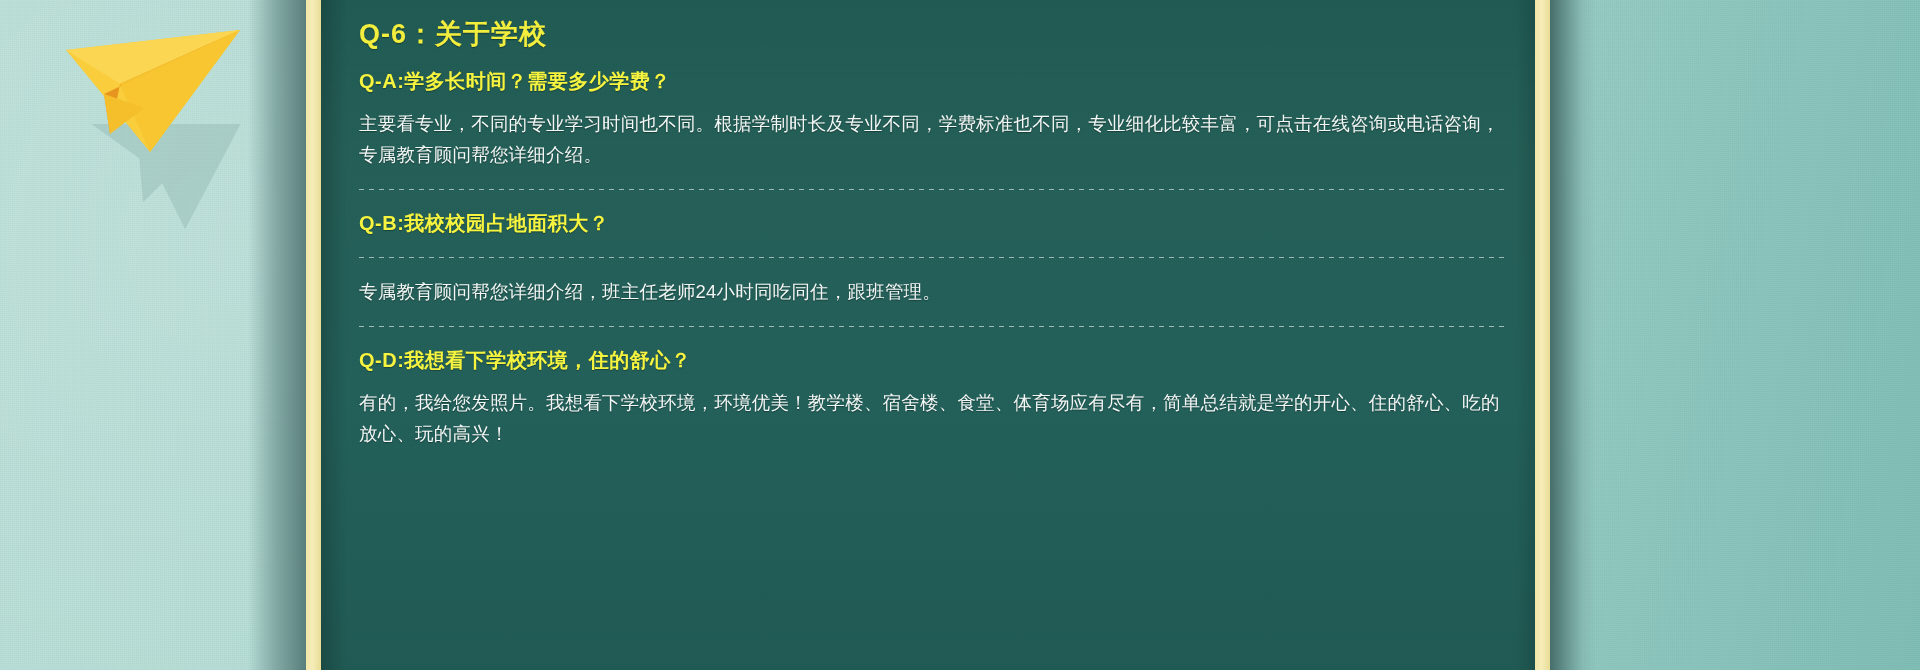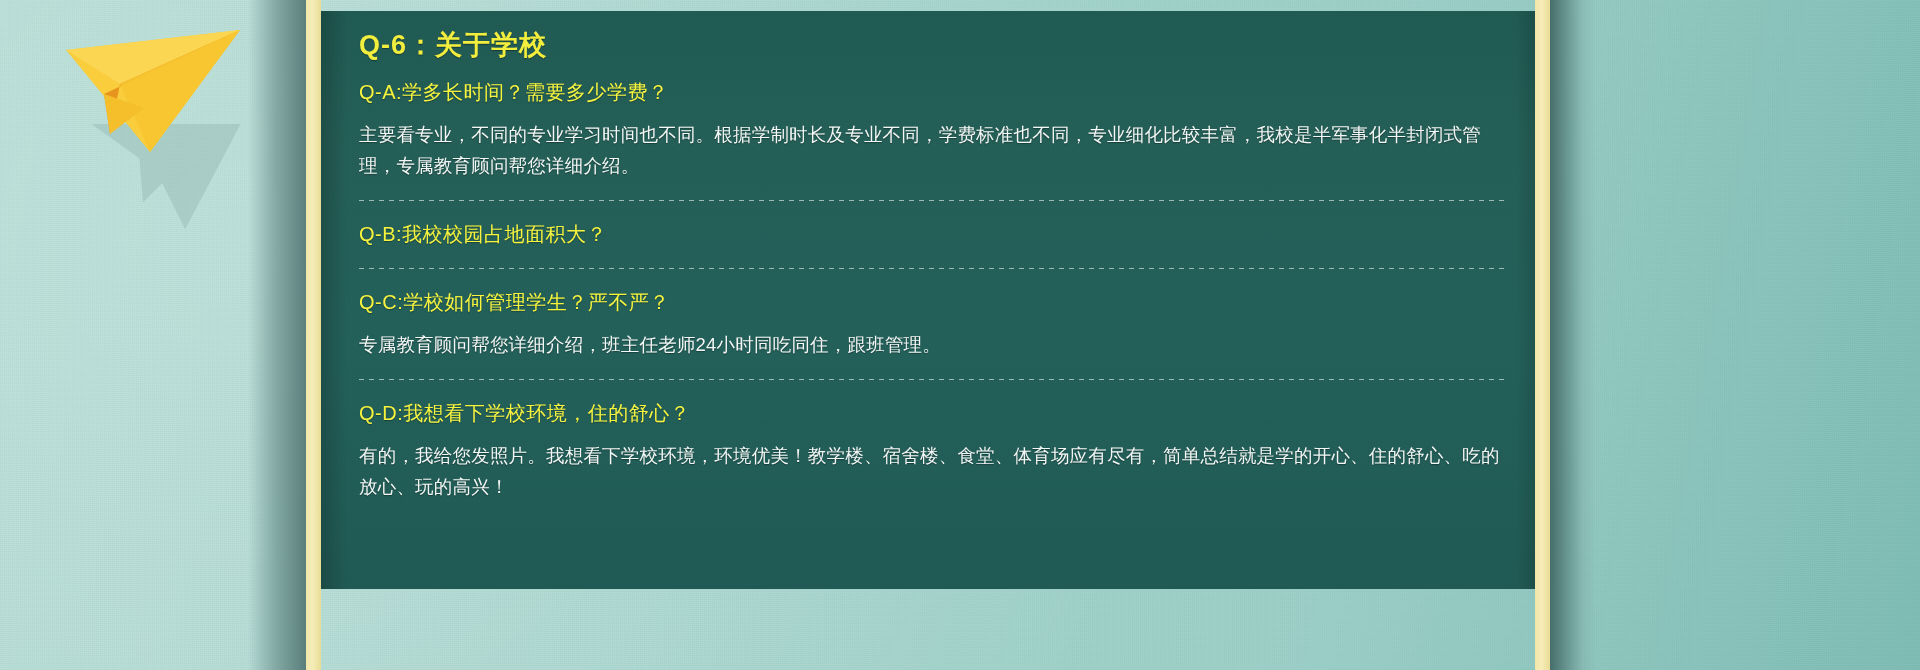--- a/index.html
+++ b/index.html
@@ -50,21 +50,21 @@
   
   .strip {
     position:absolute; top:0; bottom:0;
     background:linear-gradient(90deg,#f2e7a8 0%, #f5ecb8 45%, #e8dc95 100%);
   }
   .strip-left  { left:306px;  width:15px; }
   .strip-right { left:1535px; width:15px; }
 
   
   .panel {
-    position:absolute; left:321px; top:11px; width:1214px; height:578px;
+    position:absolute; left:321px; top:0; width:1214px; height:670px;
     background:#225f57;
     background-image:
       linear-gradient(90deg, rgba(0,0,0,.18) 0px, rgba(0,0,0,0) 26px),
       linear-gradient(270deg, rgba(0,0,0,.12) 0px, rgba(0,0,0,0) 20px),
       linear-gradient(180deg,#1f5a53 0%, #245f57 22%, #23605a 60%, #205a54 100%);
     overflow:hidden;
   }
   .panel-noise {
     position:absolute; inset:0; opacity:.25;
     background-image:
@@ -84,20 +84,21 @@
     margin-bottom:12px;
     text-shadow:0 1px 1px rgba(0,0,0,.35);
   }
   .q-head {
     color:#f6f43f;
     font-size:20px;
     line-height:1.5;
     letter-spacing:.5px;
     margin-bottom:12px;
     text-shadow:0 1px 1px rgba(0,0,0,.3);
+    font-weight:bold;
   }
   .q-body {
     color:#f3f7f5;
     font-size:18.5px;
     line-height:31px;
     letter-spacing:.2px;
     text-shadow:0 1px 1px rgba(0,0,0,.35);
   }
   .qa-block { margin-bottom:0; }
   .divider {
@@ -133,31 +134,30 @@
 <div class="strip strip-right"></div>
 
 <div class="panel">
   <div class="panel-noise"></div>
   <div class="panel-inner">
 
     <div class="q-title">Q-6：关于学校</div>
 
     <div class="qa-block">
       <div class="q-head">Q-A:学多长时间？需要多少学费？</div>
-      <div class="q-body">主要看专业，不同的专业学习时间也不同。根据学制时长及专业不同，学费标准也不同，专业细化比较丰富，我校是半军事化半封闭式管理，专属教育顾问帮您详细介绍。</div>
+      <div class="q-body">主要看专业，不同的专业学习时间也不同。根据学制时长及专业不同，学费标准也不同，专业细化比较丰富，可点击在线咨询或电话咨询，专属教育顾问帮您详细介绍。</div>
     </div>
     <div class="divider"></div>
 
     <div class="qa-block">
       <div class="q-head">Q-B:我校校园占地面积大？</div>
     </div>
     <div class="divider"></div>
 
     <div class="qa-block">
-      <div class="q-head">Q-C:学校如何管理学生？严不严？</div>
       <div class="q-body">专属教育顾问帮您详细介绍，班主任老师24小时同吃同住，跟班管理。</div>
     </div>
     <div class="divider"></div>
 
     <div class="qa-block">
       <div class="q-head">Q-D:我想看下学校环境，住的舒心？</div>
       <div class="q-body">有的，我给您发照片。我想看下学校环境，环境优美！教学楼、宿舍楼、食堂、体育场应有尽有，简单总结就是学的开心、住的舒心、吃的放心、玩的高兴！</div>
     </div>
 
   </div>

